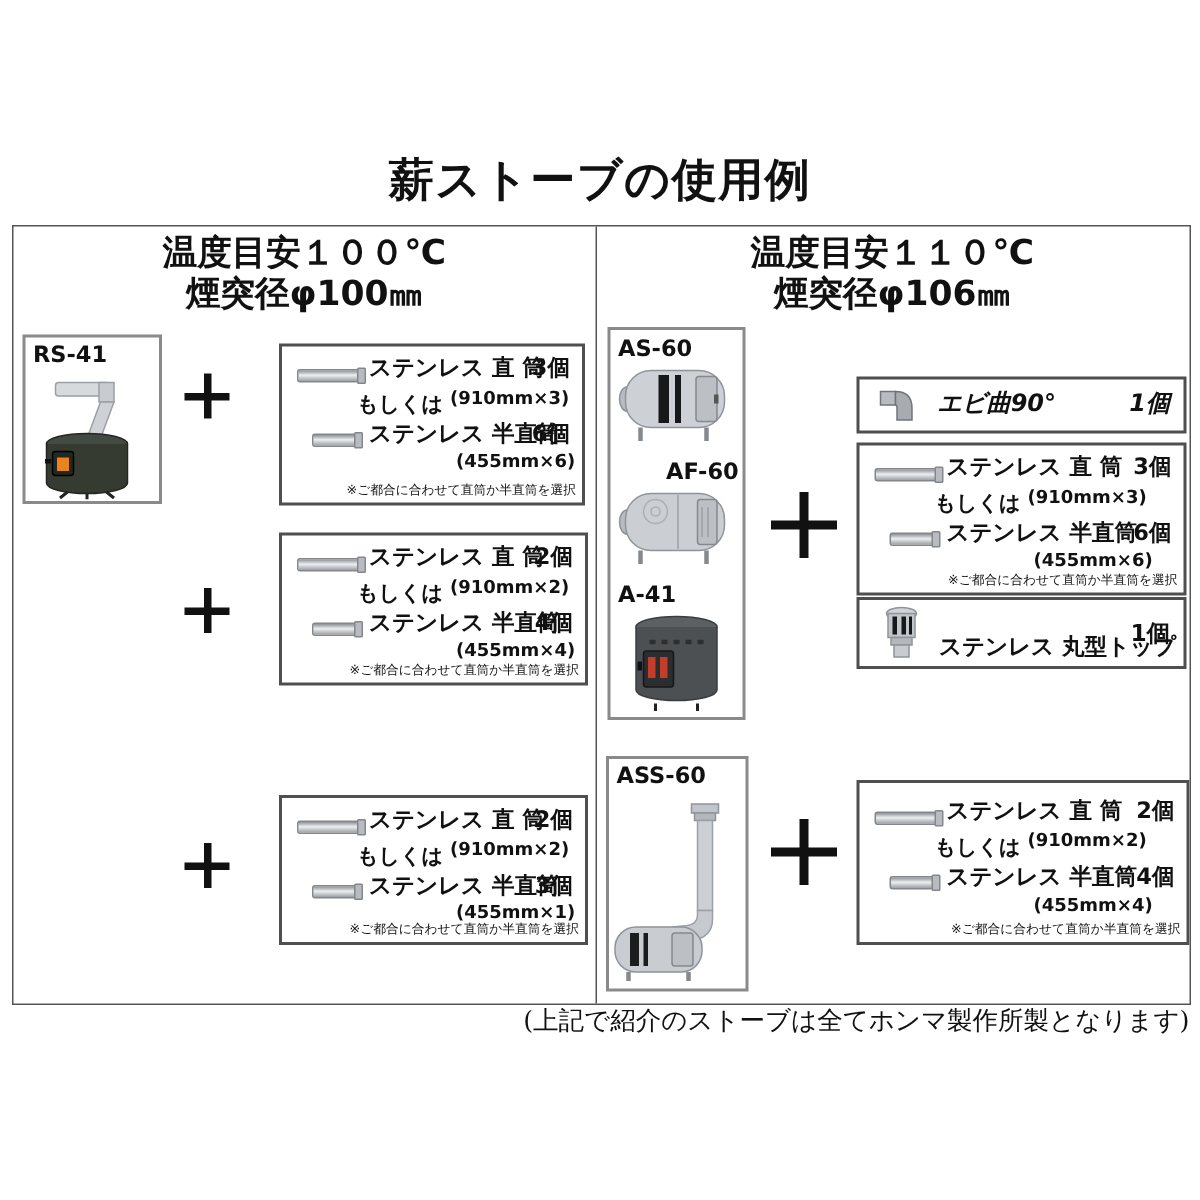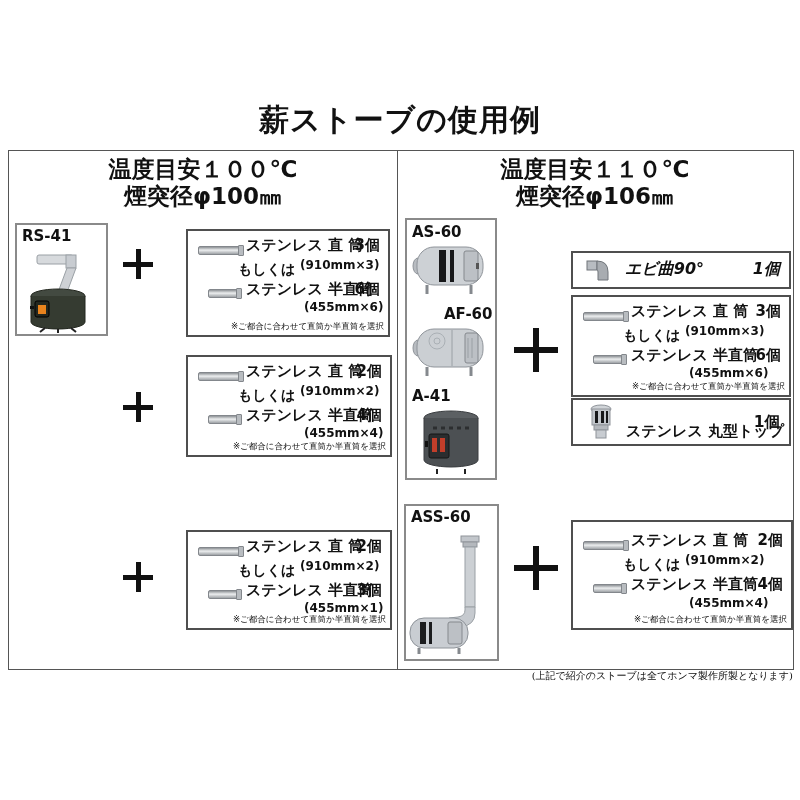--- a/index.html
+++ b/index.html
@@ -35,21 +35,21 @@
   .p-straight-q{top:5px;}
   .p-half-q{top:49px;text-align:right;}
   .p-size{position:absolute;font-size:12px;font-weight:600;white-space:nowrap;}
   .p-size1{left:112px;top:27px;}
   .p-size2{left:116px;top:69px;}
   .p-or{position:absolute;left:50px;top:30px;font-size:14px;font-weight:bold;}
   .p-note{position:absolute;right:4px;bottom:2px;font-size:8.5px;white-space:nowrap;}
   .acc-box{position:absolute;border:2px solid #4f4f4f;background:#fff;}
   .acc-label{position:absolute;font-size:16px;font-weight:bold;white-space:nowrap;}
   .acc-qty{position:absolute;right:9px;font-size:16px;font-weight:bold;}
-  .footer{position:absolute;left:0;top:669px;width:793px;text-align:right;font-size:10px;
+  .footer{position:absolute;left:0;top:669px;width:793px;text-align:right;font-size:17px;
           font-family:"DejaVu Serif","Liberation Serif",serif;}
 </style>
 </head>
 <body>
 
 <div class="canvas">
 
   <h1 class="title">薪ストーブの使用例</h1>
 
   <div class="outer">

